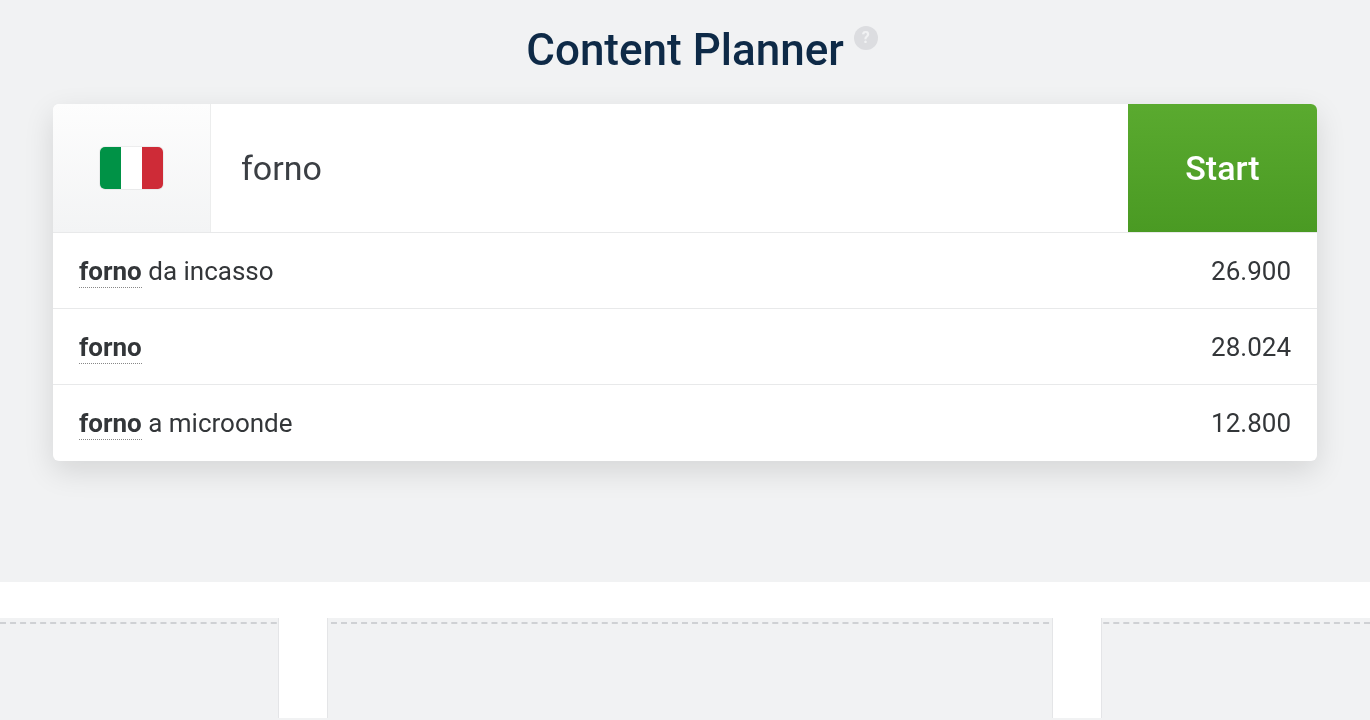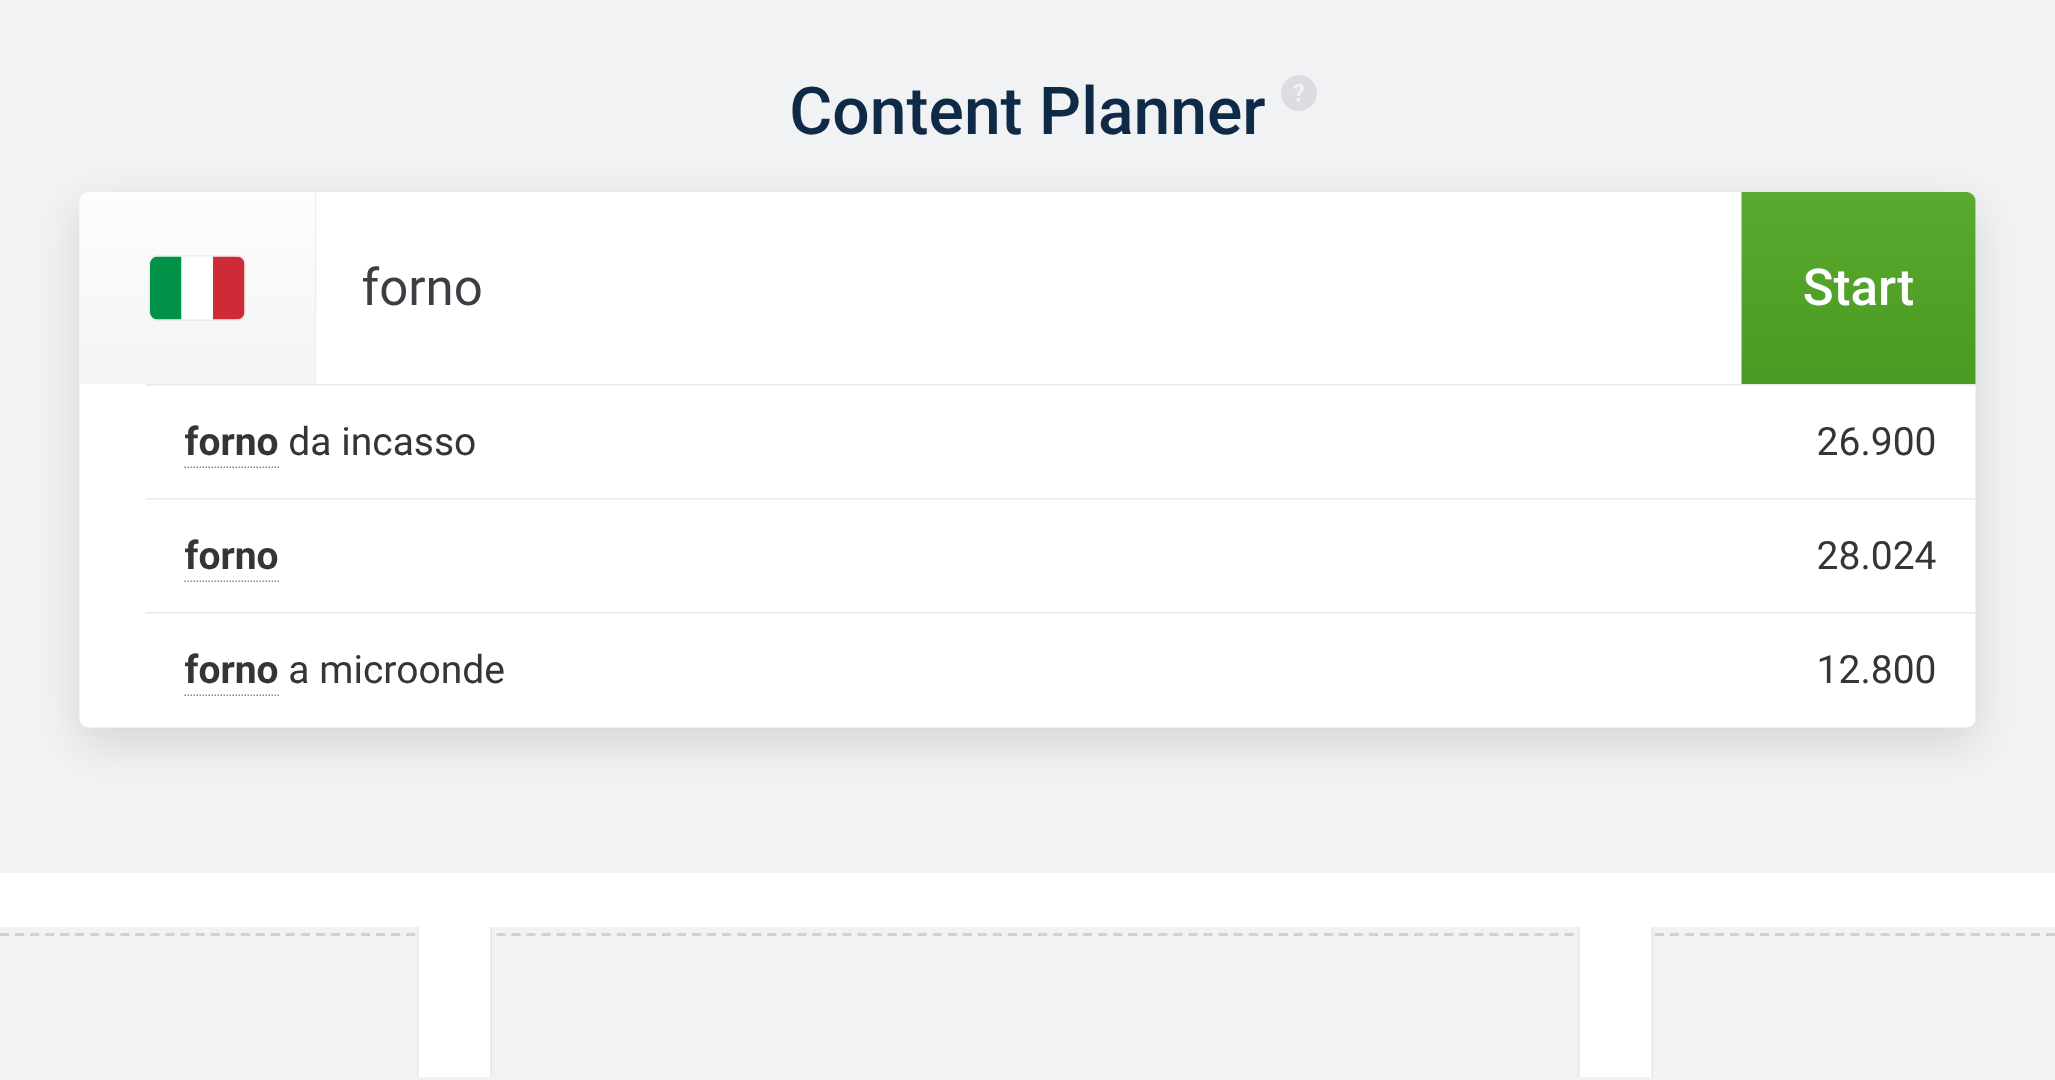--- a/index.html
+++ b/index.html
@@ -6,21 +6,21 @@
     body {
       font-family: -apple-system, BlinkMacSystemFont, "Segoe UI", Roboto, "Helvetica Neue", Arial, sans-serif;
       background: #f1f2f3;
       width: 1370px;
       height: 720px;
       overflow: hidden;
       position: relative;
     }
     .page-title-wrap {
       text-align: center;
-      padding-top: 48px;
+      padding-top: 24px;
       padding-bottom: 28px;
     }
     .page-title {
       display: inline-block;
       font-size: 44px;
       font-weight: 500;
       color: #0e2a47;
       position: relative;
     }
     .help-icon {
@@ -76,33 +76,32 @@
     .search-input {
       flex: 1;
       border: none;
       outline: none;
       font-size: 34px;
       color: #3b3f44;
       padding: 0 30px;
       font-family: inherit;
     }
     .start-button {
-      width: 156px;
+      width: 189px;
       background: linear-gradient(#5aaa2f, #4a9a23);
       border: none;
       border-top-right-radius: 6px;
       color: #ffffff;
       font-size: 34px;
       font-weight: 500;
       cursor: pointer;
       font-family: inherit;
     }
     .suggestions {
       border-top: 1px solid #e8e9ea;
-      margin-left: 44px;
     }
     .suggestion-row {
       display: flex;
       align-items: center;
       justify-content: space-between;
       padding: 0 26px;
       height: 76px;
       border-bottom: 1px solid #e8e9ea;
       cursor: pointer;
       font-size: 26px;

